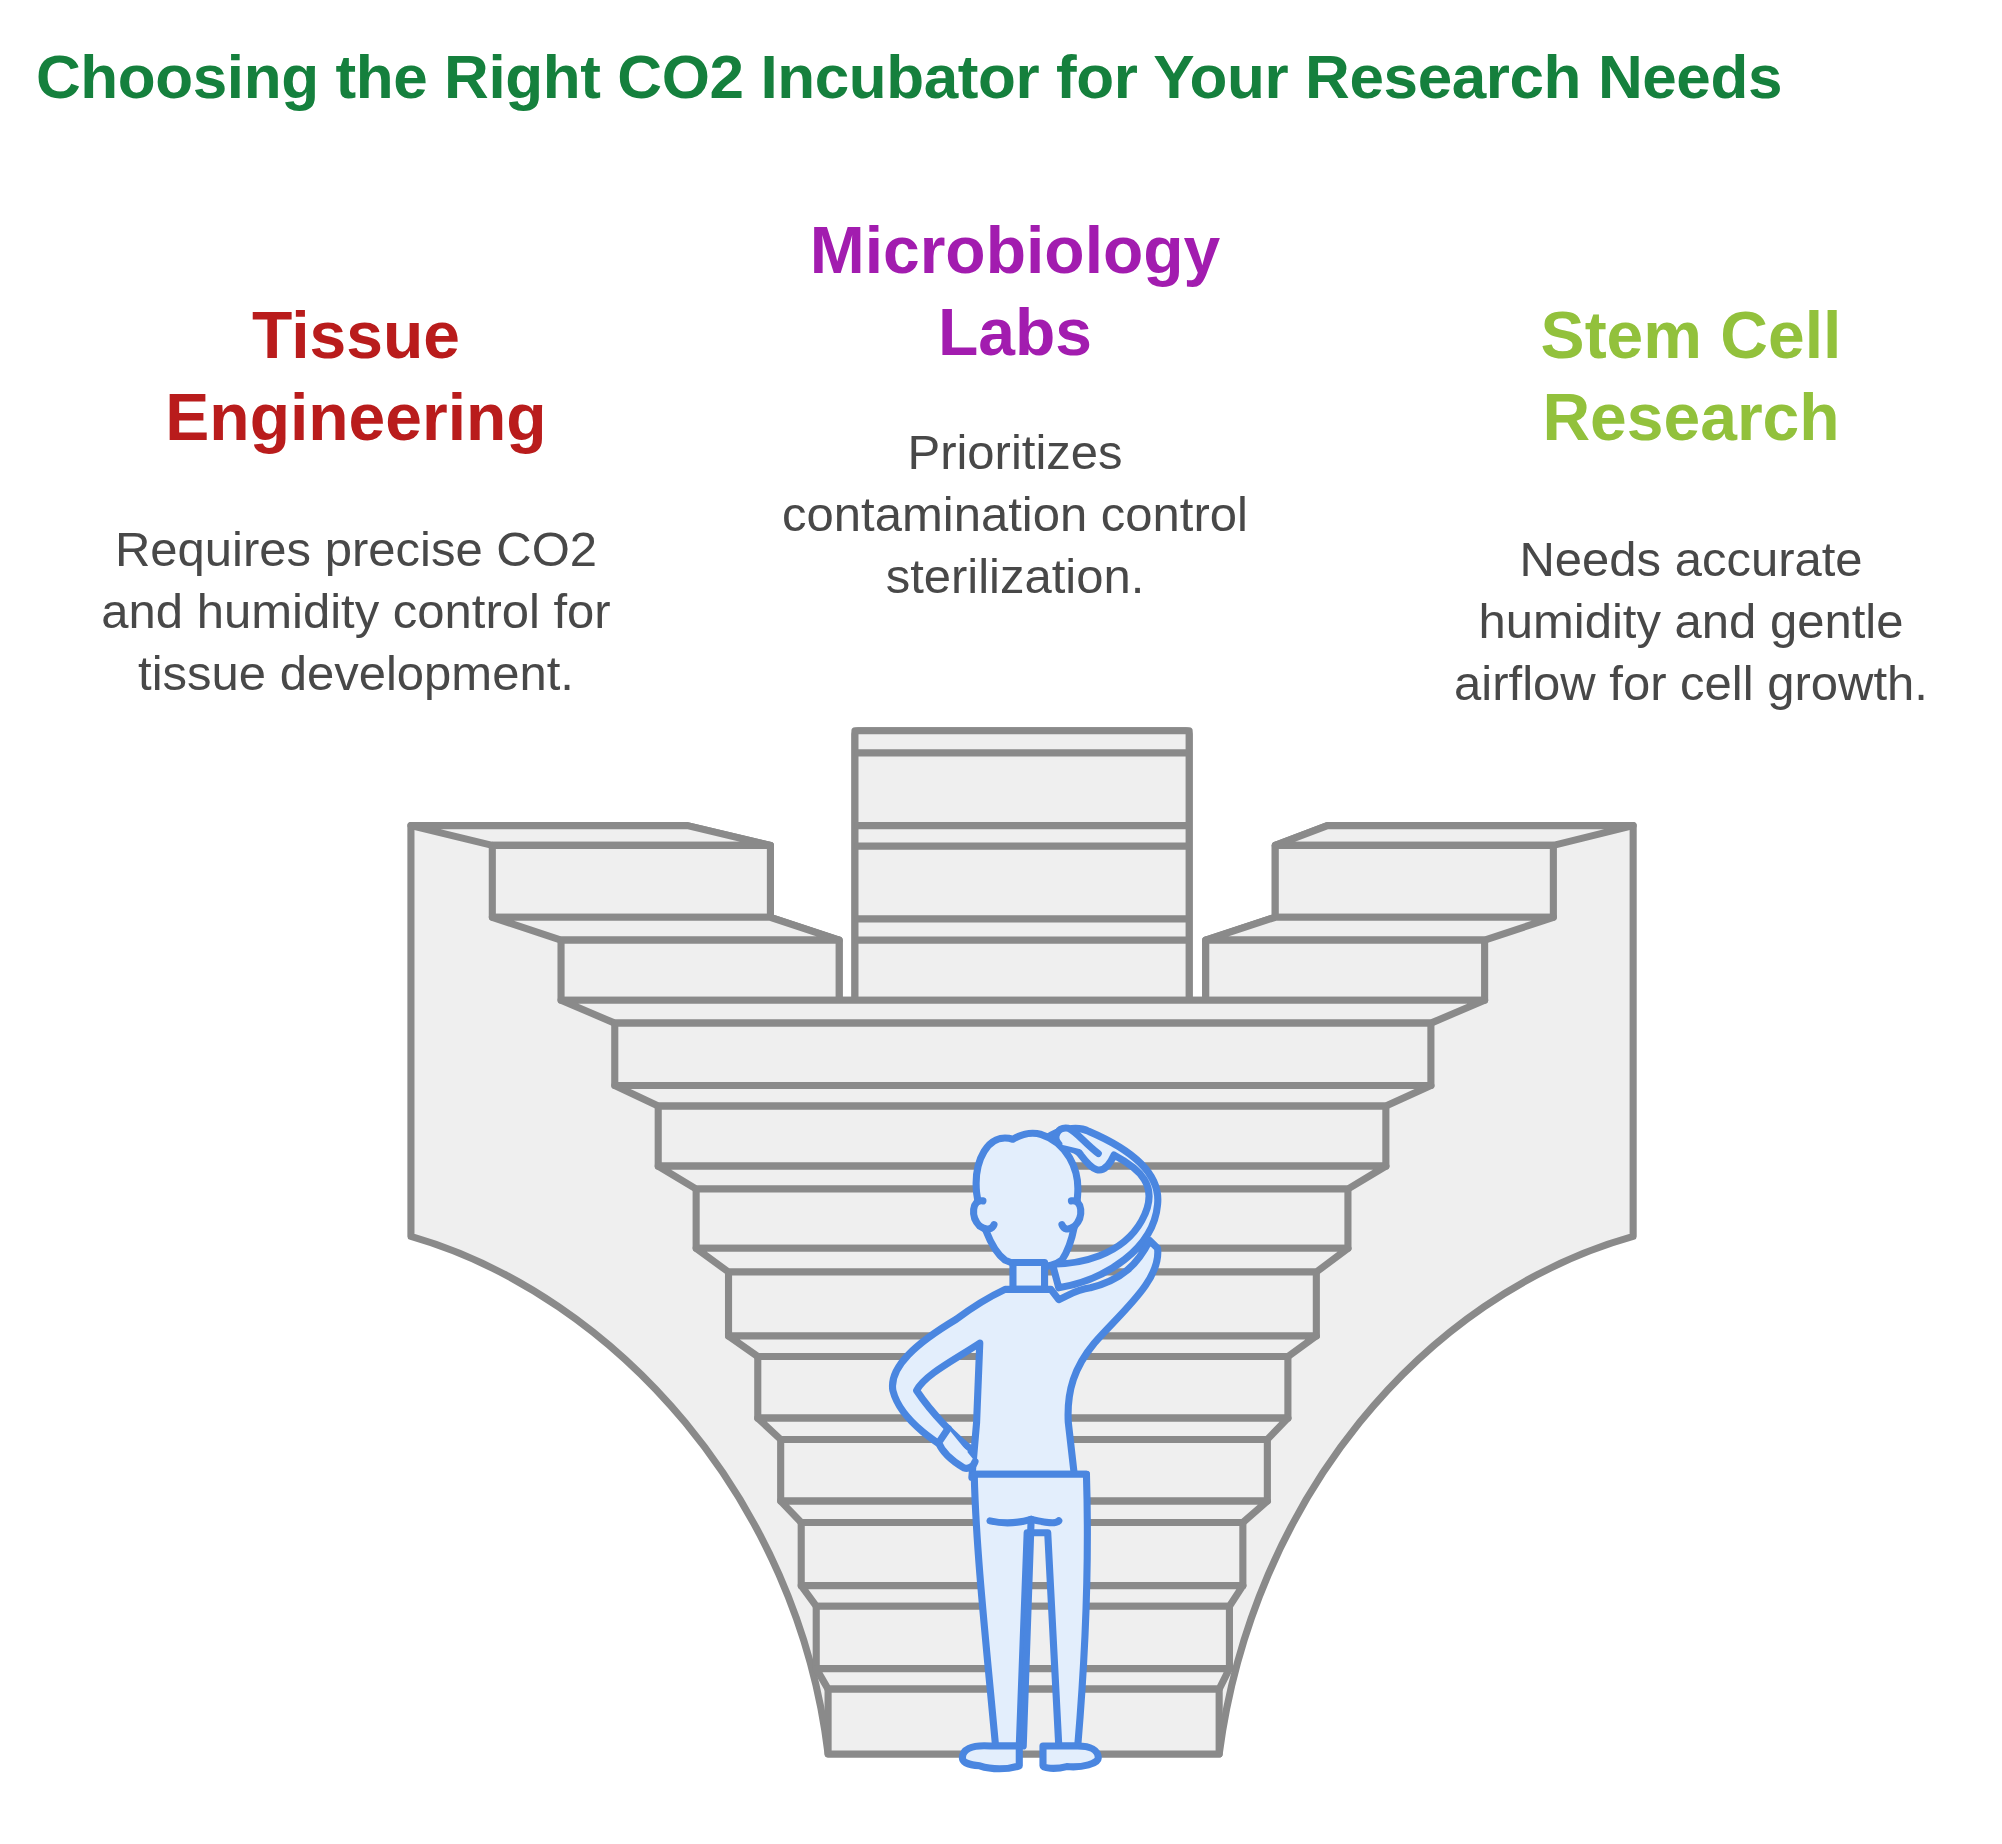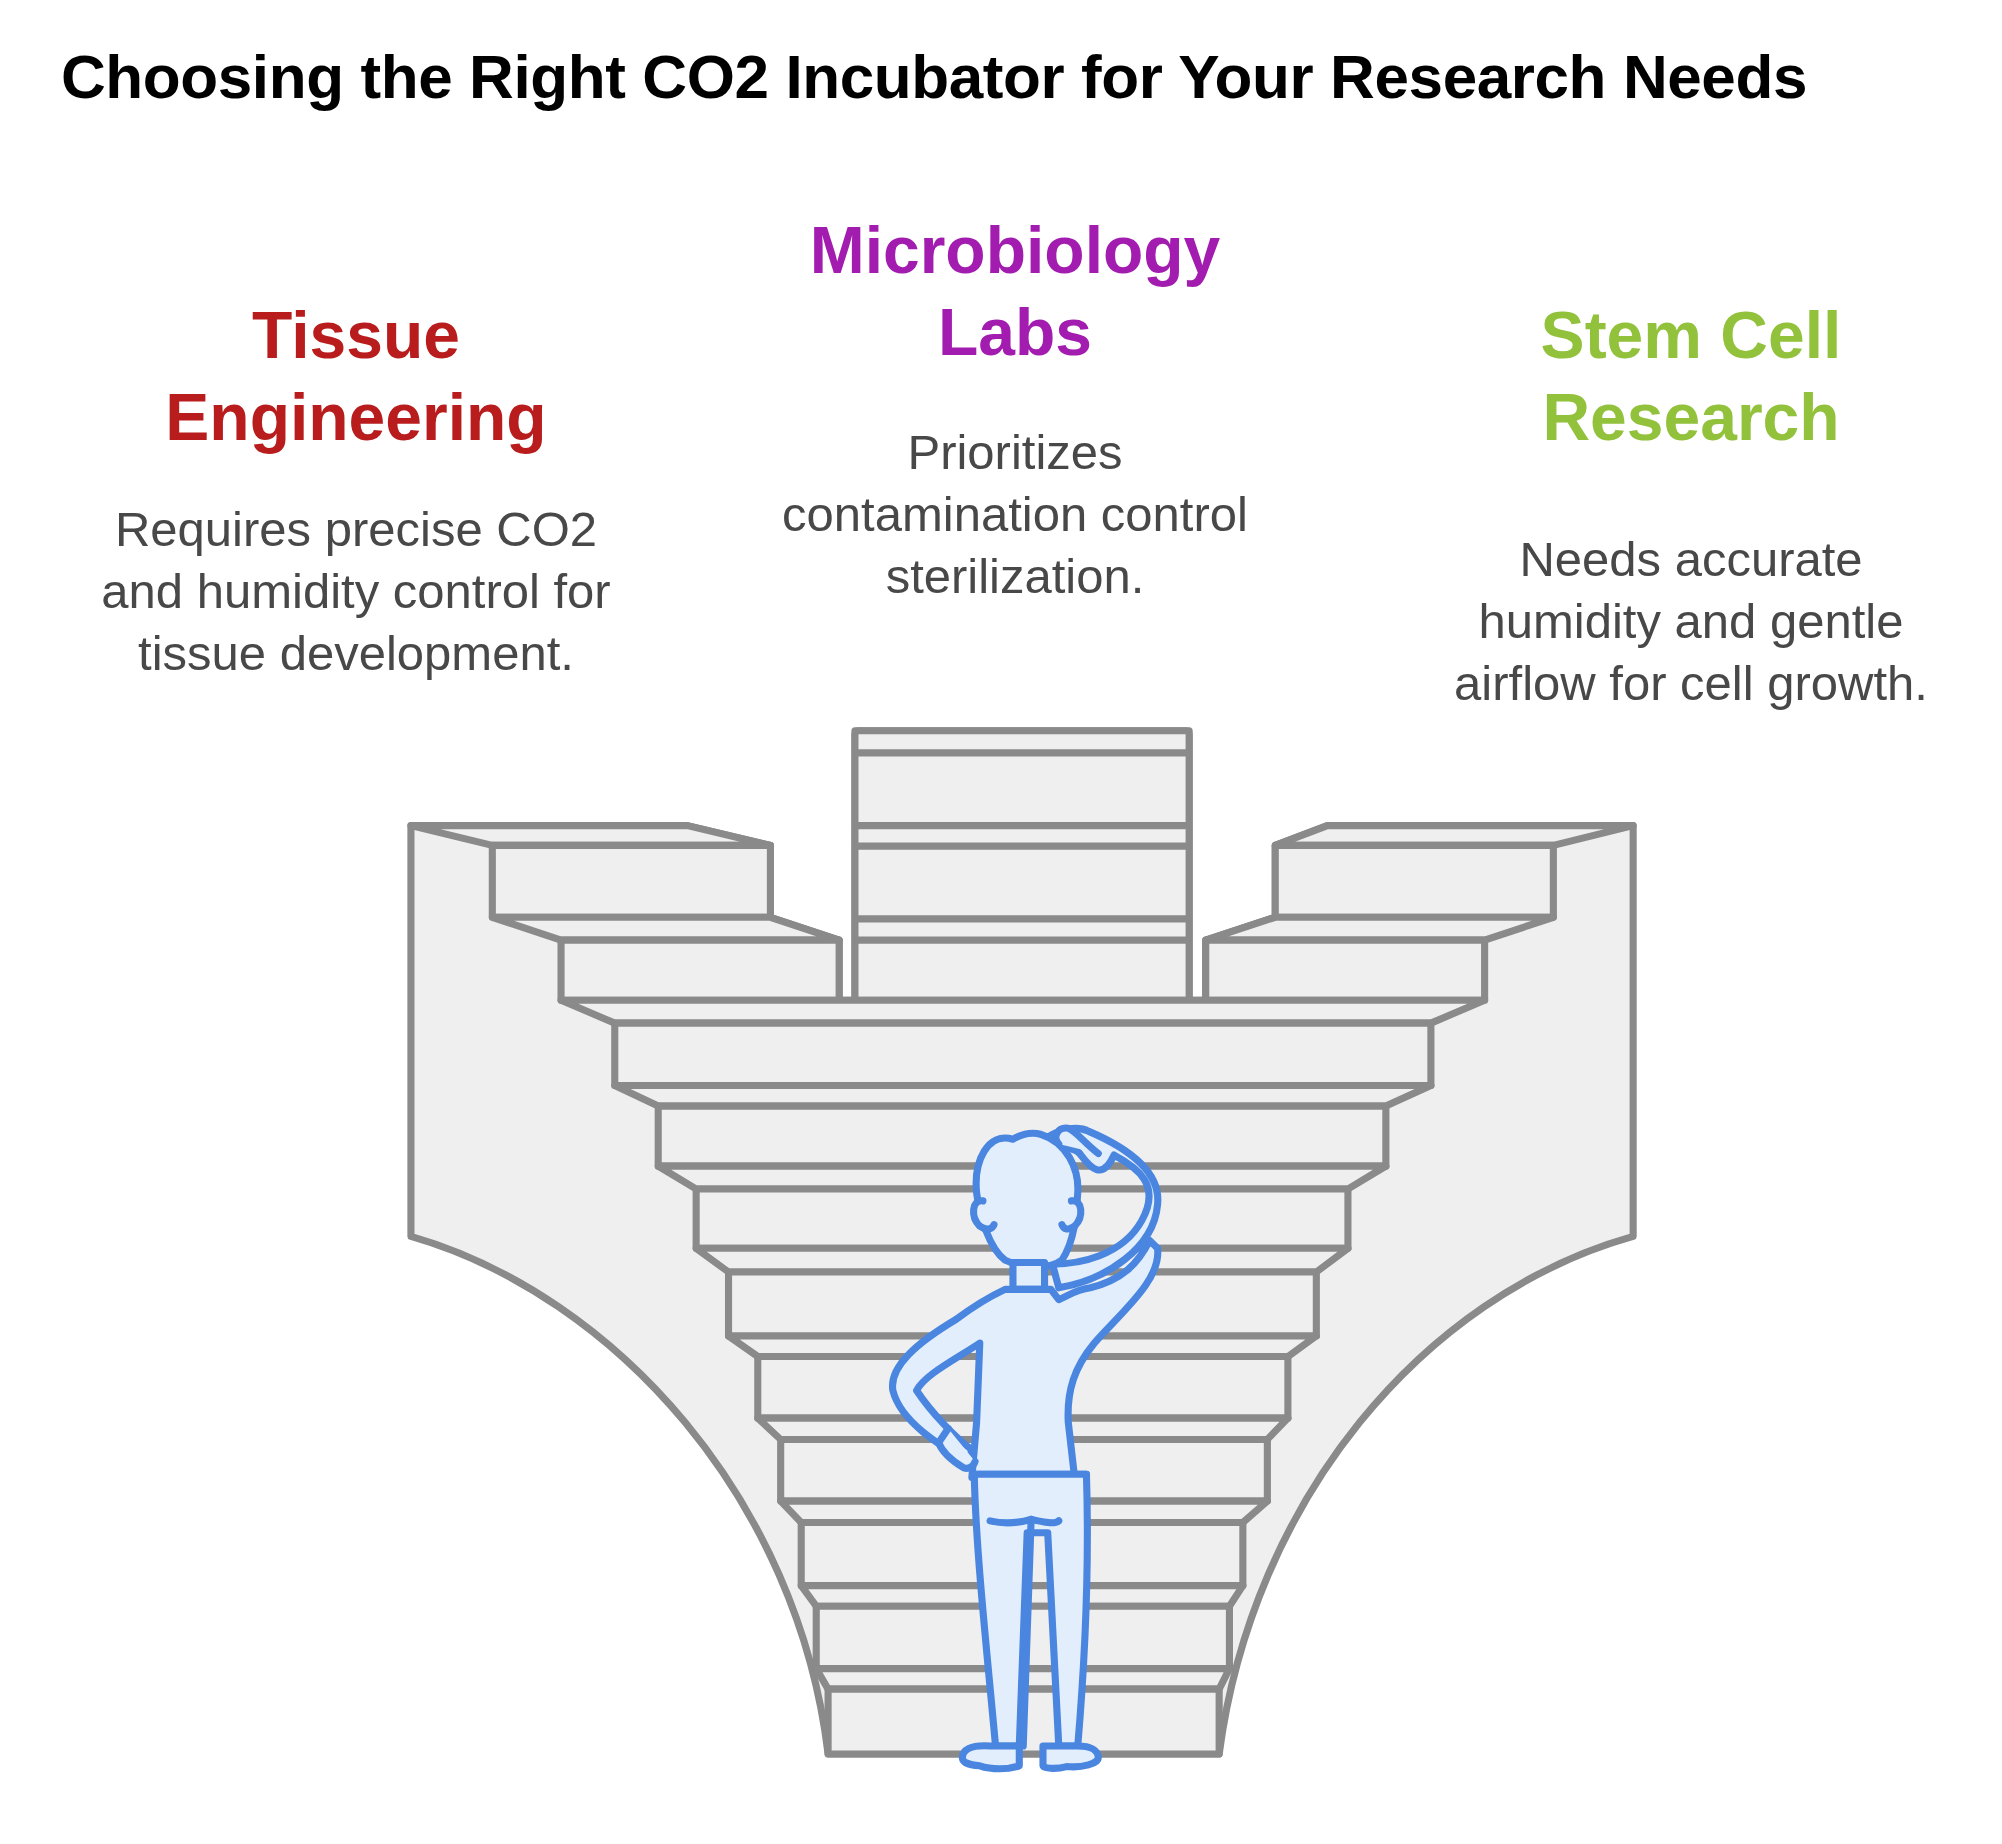--- a/index.html
+++ b/index.html
@@ -1,26 +1,26 @@
 <!DOCTYPE html>
 <html style="font-size:12.6px"><head>
 <meta charset="utf-8">
 <style>
   html, body { margin: 0; padding: 0; background: #ffffff; }
   body { width: 2003px; height: 1844px; position: relative; overflow: hidden; font-family: "Liberation Sans", "DejaVu Sans", sans-serif; }
   .title {
-    position: absolute; left: 61px; top: 41px; width: 1912px;
-    font-size: 62px; font-weight: 700; color: #000000; letter-spacing: -0.4px;
+    position: absolute; left: 36px; top: 41px; width: 1912px;
+    font-size: 62px; font-weight: 700; color: #15803d; letter-spacing: -0.4px;
     white-space: nowrap;
   }
   .col { position: absolute; text-align: center; }
   .col .heading { font-size: 66px; font-weight: 700; line-height: 82px; }
   .col .desc { font-size: 49px; line-height: 62px; color: #484848; }
   #col-tissue { left: 40px; width: 632px; top: 294px; }
-  #col-tissue .desc { margin-top: 40px; }
+  #col-tissue .desc { margin-top: 60px; }
   #col-micro { left: 695px; width: 640px; top: 209px; }
   #col-micro .desc { margin-top: 48px; }
   #col-stem { left: 1375px; width: 632px; top: 294px; }
   #col-stem .desc { margin-top: 70px; }
   svg.scene { position: absolute; left: 0; top: 0; }
 </style>
 </head>
 <body>
 
 <div class="title">Choosing the Right CO2 Incubator for Your Research Needs</div>

